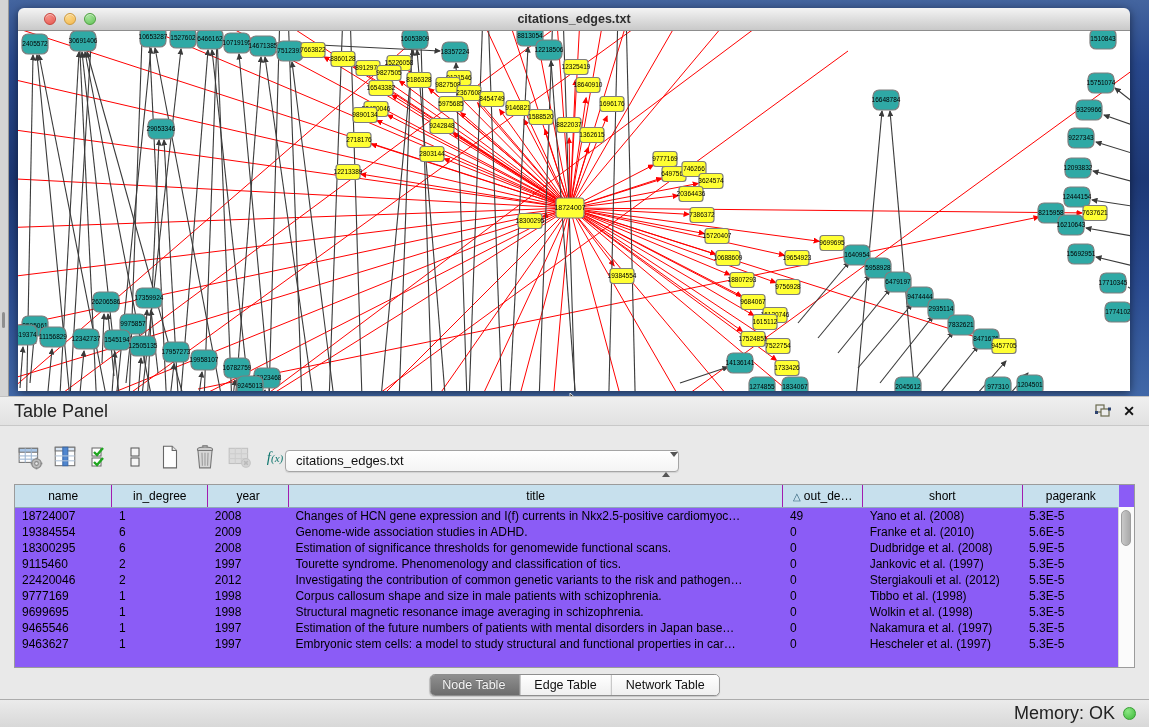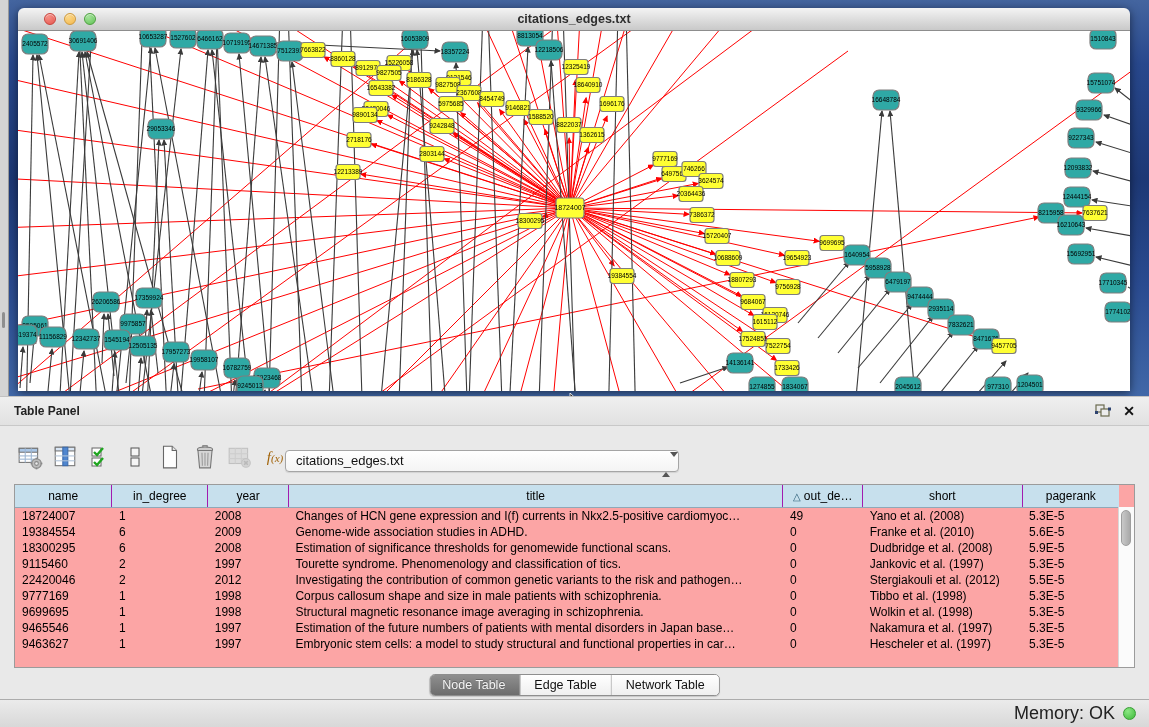--- a/index.html
+++ b/index.html
@@ -18,36 +18,36 @@
   .lights{position:absolute;left:26px;top:5px;display:flex;gap:8px;}
   .light{width:12px;height:12px;border-radius:50%;box-shadow:inset 0 1px 1px rgba(255,255,255,.6);}
   .light.red{background:radial-gradient(circle at 35% 30%,#F58F86,#E6554D);border:1px solid #C8433C;box-sizing:border-box;}
   .light.yellow{background:radial-gradient(circle at 35% 30%,#FBD889,#F3B64A);border:1px solid #CE9A3D;box-sizing:border-box;}
   .light.green{background:radial-gradient(circle at 35% 30%,#A5E39B,#5FC254);border:1px solid #4DA03F;box-sizing:border-box;}
   .canvas{position:relative;width:1112px;height:360px;background:#FFFFFF;overflow:hidden;}
   .canvas svg{display:block;}
   
   .panel-header{position:absolute;left:0;top:396px;width:1149px;height:30px;
     background:linear-gradient(#EFEFEF,#E1E1E1);border-top:1px solid #C2C2C2;border-bottom:1px solid #C8C8C8;box-sizing:border-box;}
-  .panel-header .ph-title{position:absolute;left:14px;top:0;line-height:28px;font-size:12px;color:#222;font-weight:bold;}
+  .panel-header .ph-title{position:absolute;left:14px;top:0;line-height:28px;font-size:18px;color:#222;}
   .float-btn{position:absolute;right:38px;top:7px;width:16px;height:14px;cursor:default;}
   .close-btn{position:absolute;right:14px;top:4px;font-size:14px;font-weight:bold;color:#111;line-height:20px;}
   .panel-body{position:absolute;left:0;top:426px;width:1149px;height:273px;background:#E9E9E9;}
   .toolbar{position:absolute;left:16px;top:443px;display:flex;align-items:center;gap:7px;}
   .tbtn{width:28px;height:28px;display:flex;align-items:center;justify-content:center;}
-  .fx{font-family:"Liberation Serif",serif;font-style:italic;font-size:15px;color:#a16207;}
+  .fx{font-family:"Liberation Serif",serif;font-style:italic;font-size:15px;color:#0f766e;}
   .fx small{font-size:11px;}
   .combo{position:absolute;left:285px;top:450px;width:394px;height:22px;box-sizing:border-box;
     border:1px solid #A5A5A5;border-radius:4px;background:linear-gradient(#FFFFFF,#F4F4F4);
     font-size:13px;color:#111;line-height:20px;padding:0 26px 0 10px;box-shadow:0 1px 1px rgba(0,0,0,.10);}
   .stepper{position:absolute;right:8px;top:4px;width:8px;height:14px;}
   .stepper .up{width:0;height:0;border-left:4px solid transparent;border-right:4px solid transparent;border-bottom:5px solid #555;margin-bottom:3px;}
   .stepper .dn{width:0;height:0;border-left:4px solid transparent;border-right:4px solid transparent;border-top:5px solid #555;}
   .table-wrap{position:absolute;left:14px;top:484px;width:1121px;height:184px;box-sizing:border-box;
-    border:1px solid #9B9B9B;background:#fca5a5;overflow:hidden;}
+    border:1px solid #9B9B9B;background:#8b5cf6;overflow:hidden;}
   table.grid{border-collapse:collapse;table-layout:fixed;width:1104px;font-size:12px;color:#000;}
   table.grid th{height:22px;background:#C7E0ED;font-weight:normal;font-size:12px;
     border-bottom:1px solid #8FA9B8;border-left:1px solid #a21caf;text-align:center;padding:0 2px;
     overflow:hidden;white-space:nowrap;}
   table.grid th:first-child{border-left:none;}
   table.grid td{height:16px;line-height:16px;padding:0 4px 0 7px;overflow:hidden;white-space:nowrap;}
   .sort-tri{font-size:10px;color:#2C5E77;margin-right:3px;}
   .vscroll{position:absolute;right:0;top:22px;bottom:0;width:15px;background:#FBFBFB;border-left:1px solid #D8D8D8;}
   .vthumb{position:absolute;left:2px;top:3px;width:10px;height:36px;border-radius:5px;
     background:linear-gradient(90deg,#C9C9C9,#A9A9A9);border:1px solid #9E9E9E;box-sizing:border-box;}

